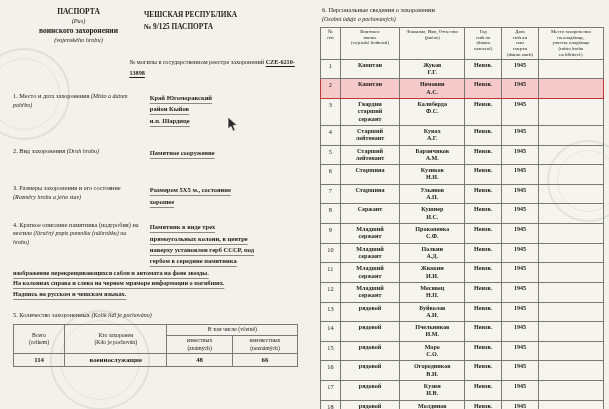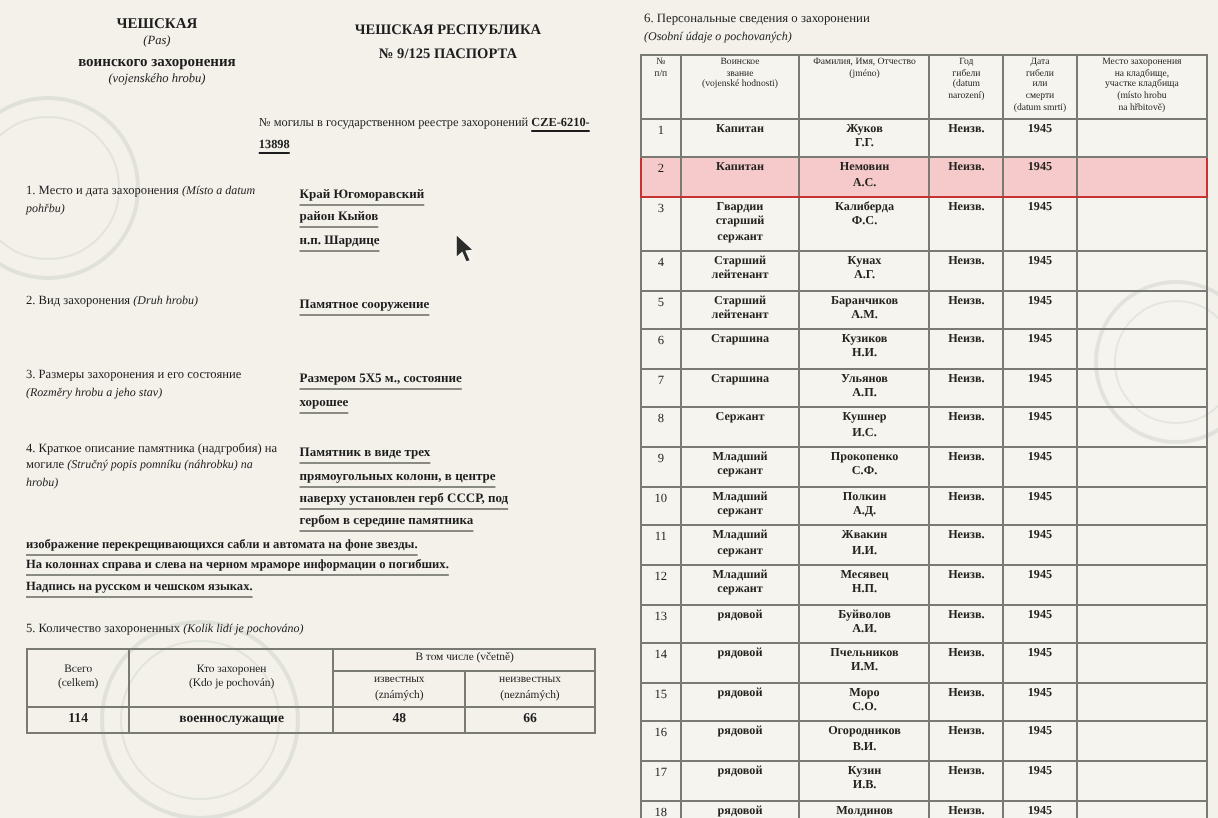--- a/index.html
+++ b/index.html
@@ -15,21 +15,21 @@
   .wm { position:absolute; border:2px solid rgba(110,130,120,0.14); border-radius:50%; pointer-events:none; }
   .wm::after{ content:""; position:absolute; inset:8px; border:1px solid rgba(110,130,120,0.12); border-radius:50%; }
   .wm1 { left:-22px; top:48px; width:92px; height:92px; }
   .wm2 { left:50px; top:310px; width:100px; height:100px; }
   .wm3 { right:-20px; top:140px; width:82px; height:82px; }
 
   
   .panel-left { width:314px; padding:7px 10px 4px 13px; position:relative; overflow:hidden; }
   .hdr { display:flex; }
   .hdr-left { width:45%; text-align:center; font-size:7.5px; line-height:1.35; }
-  .hdr-right { width:55%; text-align:center; font-size:7.3px; font-weight:bold; line-height:1.6; padding-top:2px; }
+  .hdr-right { width:55%; font-size:7.3px; font-weight:bold; line-height:1.6; padding-top:2px; }
   .b { font-weight:bold; }
   .cz { font-style:italic; font-size:6px; font-weight:normal; }
   .hdr-left .cz { font-size:6.3px; }
 
   .registry { margin-left:40%; width:60%; margin-top:13px; font-size:6.2px; line-height:1.75; }
   .registry-val { font-weight:bold; text-decoration:underline; text-underline-offset:2px; }
 
   .sec { display:flex; }
   .sec-label { width:47%; padding-right:7px; font-size:6.3px; line-height:1.3; }
   .sec-value {
@@ -77,23 +77,23 @@
 <div class="page">
 
   <div class="wm wm1"></div>
   <div class="wm wm2"></div>
   <div class="wm wm3"></div>
 
   <div class="panel-left">
 
     <div class="hdr">
       <div class="hdr-left">
-        <div class="b">ЧЕШСКАЯ</div>
+        <div class="b">ПАСПОРТА</div>
         <div class="cz">(Pas)</div>
-        <div class="b">воинского захоронения</div>
+        <div class="b">воинского захоронении</div>
         <div class="cz">(vojenského   hrobu)</div>
       </div>
       <div class="hdr-right">
         <div>ЧЕШСКАЯ РЕСПУБЛИКА</div>
         <div>№ 9/125  ПАСПОРТА</div>
       </div>
     </div>
 
     <div class="registry">
       <span>№  могилы в государственном реестре захоронений</span>

